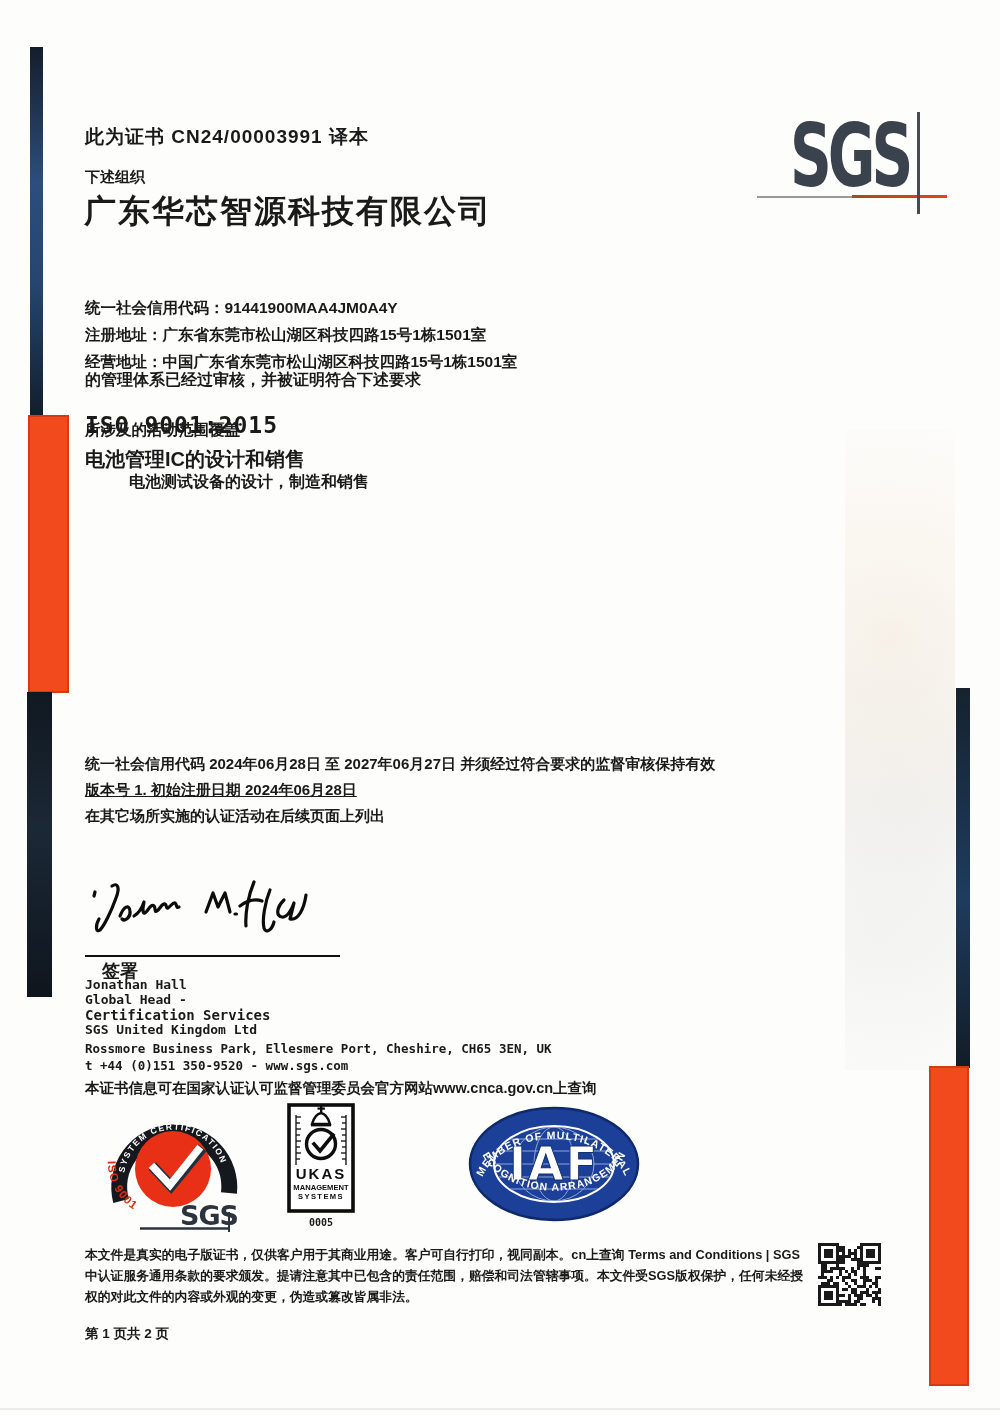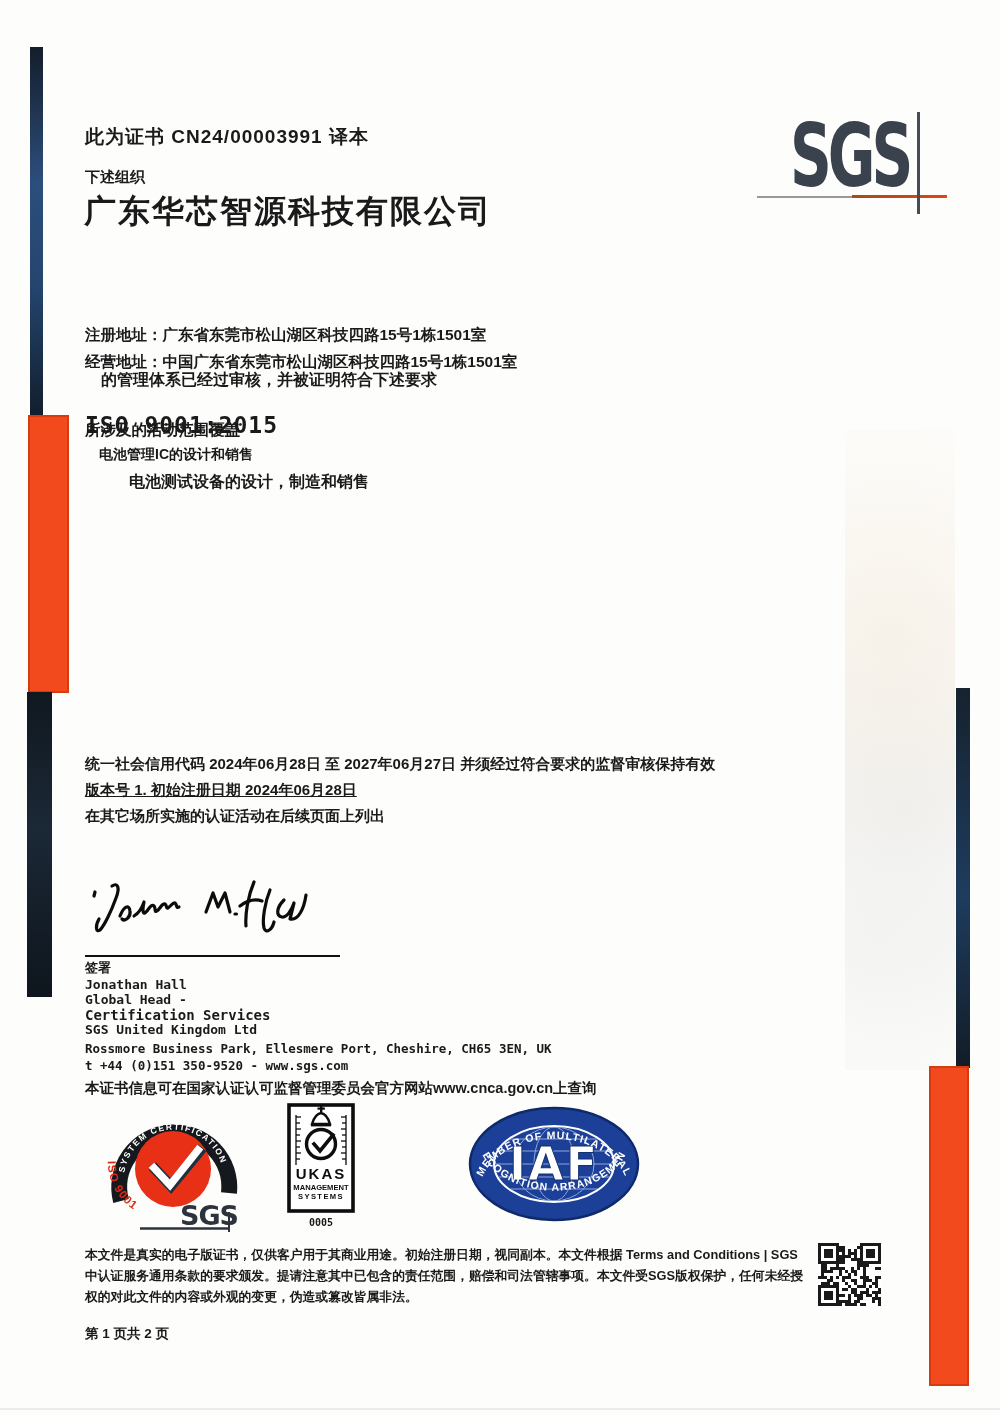--- a/index.html
+++ b/index.html
@@ -34,27 +34,28 @@
     <div style="position:absolute;left:2px;top:0;font-family:'DejaVu Sans','Liberation Sans',sans-serif;font-size:88px;font-weight:800;letter-spacing:-6px;line-height:1;color:#3a424d;transform:scaleX(.66);transform-origin:left top;">SGS</div>
     <div style="position:absolute;left:-31px;top:84px;width:122px;height:2px;background:#97999d;"></div>
     <div style="position:absolute;left:64px;top:83px;width:95px;height:3px;background:linear-gradient(90deg,#a34b1e,#e0470f);"></div>
     <div style="position:absolute;left:129px;top:0;width:3px;height:102px;background:#464c55;"></div>
   </div>
 
   <div class="abs cjk nowrap" style="left:85px;top:124px;font-size:19px;letter-spacing:1px;">此为证书 CN24/00003991 译本</div>
   <div class="abs cjk nowrap" style="left:85px;top:168px;font-size:15px;">下述组织</div>
   <div class="abs nowrap" style="left:84px;top:190px;font-size:32px;font-weight:800;letter-spacing:2px;">广东华芯智源科技有限公司</div>
 
+  <div class="abs cjk nowrap" style="left:85px;top:298px;font-size:15.5px;">统一社会信用代码：91441900MAA4JM0A4Y</div>
   <div class="abs cjk nowrap" style="left:85px;top:325px;font-size:15.5px;">注册地址：广东省东莞市松山湖区科技四路15号1栋1501室</div>
   <div class="abs cjk nowrap" style="left:85px;top:352px;font-size:15.5px;">经营地址：中国广东省东莞市松山湖区科技四路15号1栋1501室</div>
-  <div class="abs cjk nowrap" style="left:101px;top:370px;font-size:16px;text-align:right;">的管理体系已经过审核，并被证明符合下述要求</div>
+  <div class="abs cjk nowrap" style="left:85px;top:370px;font-size:16px;text-align:right;">的管理体系已经过审核，并被证明符合下述要求</div>
   <div class="abs mono nowrap" style="left:85px;top:388px;font-size:23px;font-weight:700;letter-spacing:1px;margin-top:24px;">ISO 9001:2015</div>
 
   <div class="abs cjk nowrap" style="left:85px;top:420px;font-size:15.5px;">所涉及的活动范围覆盖</div>
-  <div class="abs cjk nowrap" style="left:99px;top:446px;font-size:14px;">电池管理IC的设计和销售</div>
+  <div class="abs cjk nowrap" style="left:85px;top:446px;font-size:20px;">电池管理IC的设计和销售</div>
   <div class="abs cjk nowrap" style="left:85px;top:472px;font-size:16px;margin-left:44px;">电池测试设备的设计，制造和销售</div>
 
   <div class="abs cjk nowrap" style="left:85px;top:755px;font-size:15px;">统一社会信用代码 2024年06月28日 至 2027年06月27日 并须经过符合要求的监督审核保持有效</div>
   <div class="abs cjk nowrap" style="left:85px;top:781px;font-size:15px;text-decoration:underline;">版本号 1. 初始注册日期 2024年06月28日</div>
   <div class="abs cjk nowrap" style="left:85px;top:807px;font-size:15px;">在其它场所实施的认证活动在后续页面上列出</div>
 
   <svg class="abs" style="left:88px;top:872px;" width="220" height="78" viewBox="0 0 220 78">
     <g fill="none" stroke="#0c0c0c" stroke-width="3.2" stroke-linecap="round" stroke-linejoin="round">
       <path d="M6,24 l1,-4"></path>
       <path d="M24,14 C30,10 32,16 28,26 C23,40 16,54 12,58 C8,61 7,54 11,47"></path>
@@ -62,21 +63,21 @@
       <path d="M118,40 l7,-19 l5,14 l7,-14 l5,19"></path>
       <path d="M147,42 l1.5,0"></path>
       <path d="M166,10 c-6,14 -9,32 -8,44"></path>
       <path d="M152,34 c8,-6 16,-7 22,-5"></path>
       <path d="M182,18 c-5,12 -8,30 -6,38 c2,6 8,2 10,-6"></path>
       <path d="M196,28 c-8,8 -8,16 -2,17 c5,1 10,-8 12,-14 l-4,16 c8,2 14,-10 16,-24"></path>
     </g>
   </svg>
 
   <div class="abs" style="left:85px;top:955px;width:255px;height:2px;background:#111;"></div>
-  <div class="abs cjk nowrap" style="left:85px;top:959px;font-size:13px;">签署</div>
+  <div class="abs cjk nowrap" style="left:102px;top:959px;font-size:18px;">签署</div>
   <div class="abs mono nowrap" style="left:85px;top:977px;font-size:13px;font-weight:700;">Jonathan Hall</div>
   <div class="abs mono nowrap" style="left:85px;top:992px;font-size:13px;font-weight:700;">Global Head -</div>
   <div class="abs mono nowrap" style="left:85px;top:1007px;font-size:14px;font-weight:700;">Certification Services</div>
   <div class="abs mono nowrap" style="left:85px;top:1022px;font-size:13px;font-weight:700;">SGS United Kingdom Ltd</div>
   <div class="abs mono nowrap" style="left:85px;top:1041px;font-size:12.5px;font-weight:700;">Rossmore Business Park, Ellesmere Port, Cheshire, CH65 3EN, UK</div>
   <div class="abs mono nowrap" style="left:85px;top:1058px;font-size:12.5px;font-weight:700;">t +44 (0)151 350-9520 - www.sgs.com</div>
 
   <div class="abs cjk nowrap" style="left:85px;top:1079px;font-size:14.5px;font-weight:700;">本证书信息可在国家认证认可监督管理委员会官方网站www.cnca.gov.cn上查询</div>
 
   <svg class="abs" style="left:82px;top:1100px;" width="172" height="132" viewBox="0 0 172 132">
@@ -158,21 +159,21 @@
     </g>
     <text x="86" y="74" text-anchor="middle" font-size="46" font-weight="800" fill="#ffffff" stroke="#12316f" stroke-width="1" letter-spacing="2" font-family="'DejaVu Sans','Liberation Sans',sans-serif">IAF</text>
     <text font-size="10.5" font-weight="700" fill="#ffffff" letter-spacing="1.1" font-family="'Liberation Sans',sans-serif">
       <textPath href="#iafTop" startOffset="50%" text-anchor="middle">MEMBER OF MULTILATERAL</textPath>
     </text>
     <text font-size="10.5" font-weight="700" fill="#ffffff" letter-spacing="1.1" font-family="'Liberation Sans',sans-serif">
       <textPath href="#iafBottom" startOffset="50%" text-anchor="middle">RECOGNITION ARRANGEMENT</textPath>
     </text>
   </svg>
 
-  <div class="abs cjk nowrap" style="left:85px;top:1247px;font-size:12.8px;">本文件是真实的电子版证书，仅供客户用于其商业用途。初始注册日期，视同副本。本文件根据 Terms and Conditions | SGS</div>
+  <div class="abs cjk nowrap" style="left:85px;top:1247px;font-size:12.8px;">本文件是真实的电子版证书，仅供客户用于其商业用途。客户可自行打印，视同副本。cn上查询 Terms and Conditions | SGS</div>
   <div class="abs cjk nowrap" style="left:85px;top:1268px;font-size:12.8px;">中认证服务通用条款的要求颁发。提请注意其中已包含的责任范围，赔偿和司法管辖事项。本文件受SGS版权保护，任何未经授</div>
   <div class="abs cjk nowrap" style="left:85px;top:1289px;font-size:12.8px;">权的对此文件的内容或外观的变更，伪造或篡改皆属非法。</div>
   <div class="abs cjk nowrap" style="left:85px;top:1325px;font-size:13.5px;">第 1 页共 2 页</div>
 
   <svg id="qr-svg" class="abs" style="left:818px;top:1243px;" width="63" height="63" viewBox="0 0 63 63">
     <rect x="0" y="0" width="63" height="63" fill="#ffffff"></rect>
     <path fill="#1a1a1a" d="M0,0h3v3h-3zM3,0h3v3h-3zM6,0h3v3h-3zM9,0h3v3h-3zM12,0h3v3h-3zM15,0h3v3h-3zM18,0h3v3h-3zM42,0h3v3h-3zM45,0h3v3h-3zM48,0h3v3h-3zM51,0h3v3h-3zM54,0h3v3h-3zM57,0h3v3h-3zM60,0h3v3h-3zM0,3h3v3h-3zM18,3h3v3h-3zM21,3h3v3h-3zM24,3h3v3h-3zM39,3h3v3h-3zM42,3h3v3h-3zM60,3h3v3h-3zM0,6h3v3h-3zM6,6h3v3h-3zM9,6h3v3h-3zM12,6h3v3h-3zM18,6h3v3h-3zM21,6h3v3h-3zM24,6h3v3h-3zM30,6h3v3h-3zM36,6h3v3h-3zM42,6h3v3h-3zM48,6h3v3h-3zM51,6h3v3h-3zM54,6h3v3h-3zM60,6h3v3h-3zM0,9h3v3h-3zM6,9h3v3h-3zM9,9h3v3h-3zM12,9h3v3h-3zM18,9h3v3h-3zM24,9h3v3h-3zM30,9h3v3h-3zM33,9h3v3h-3zM36,9h3v3h-3zM42,9h3v3h-3zM48,9h3v3h-3zM51,9h3v3h-3zM54,9h3v3h-3zM60,9h3v3h-3zM0,12h3v3h-3zM6,12h3v3h-3zM9,12h3v3h-3zM12,12h3v3h-3zM18,12h3v3h-3zM21,12h3v3h-3zM24,12h3v3h-3zM27,12h3v3h-3zM30,12h3v3h-3zM36,12h3v3h-3zM42,12h3v3h-3zM48,12h3v3h-3zM51,12h3v3h-3zM54,12h3v3h-3zM60,12h3v3h-3zM0,15h3v3h-3zM18,15h3v3h-3zM21,15h3v3h-3zM24,15h3v3h-3zM33,15h3v3h-3zM36,15h3v3h-3zM39,15h3v3h-3zM42,15h3v3h-3zM60,15h3v3h-3zM0,18h3v3h-3zM3,18h3v3h-3zM6,18h3v3h-3zM9,18h3v3h-3zM12,18h3v3h-3zM15,18h3v3h-3zM18,18h3v3h-3zM21,18h3v3h-3zM24,18h3v3h-3zM39,18h3v3h-3zM42,18h3v3h-3zM45,18h3v3h-3zM48,18h3v3h-3zM51,18h3v3h-3zM54,18h3v3h-3zM57,18h3v3h-3zM60,18h3v3h-3zM3,21h3v3h-3zM6,21h3v3h-3zM18,21h3v3h-3zM39,21h3v3h-3zM42,21h3v3h-3zM45,21h3v3h-3zM48,21h3v3h-3zM3,24h3v3h-3zM6,24h3v3h-3zM12,24h3v3h-3zM15,24h3v3h-3zM18,24h3v3h-3zM21,24h3v3h-3zM24,24h3v3h-3zM33,24h3v3h-3zM39,24h3v3h-3zM45,24h3v3h-3zM57,24h3v3h-3zM60,24h3v3h-3zM3,27h3v3h-3zM6,27h3v3h-3zM9,27h3v3h-3zM12,27h3v3h-3zM21,27h3v3h-3zM27,27h3v3h-3zM33,27h3v3h-3zM36,27h3v3h-3zM45,27h3v3h-3zM3,30h3v3h-3zM21,30h3v3h-3zM30,30h3v3h-3zM36,30h3v3h-3zM45,30h3v3h-3zM0,33h3v3h-3zM3,33h3v3h-3zM6,33h3v3h-3zM12,33h3v3h-3zM18,33h3v3h-3zM24,33h3v3h-3zM27,33h3v3h-3zM30,33h3v3h-3zM42,33h3v3h-3zM45,33h3v3h-3zM48,33h3v3h-3zM57,33h3v3h-3zM60,33h3v3h-3zM9,36h3v3h-3zM12,36h3v3h-3zM24,36h3v3h-3zM33,36h3v3h-3zM36,36h3v3h-3zM45,36h3v3h-3zM48,36h3v3h-3zM51,36h3v3h-3zM57,36h3v3h-3zM3,39h3v3h-3zM6,39h3v3h-3zM9,39h3v3h-3zM15,39h3v3h-3zM18,39h3v3h-3zM27,39h3v3h-3zM36,39h3v3h-3zM45,39h3v3h-3zM54,39h3v3h-3zM57,39h3v3h-3zM0,42h3v3h-3zM3,42h3v3h-3zM6,42h3v3h-3zM9,42h3v3h-3zM12,42h3v3h-3zM15,42h3v3h-3zM18,42h3v3h-3zM30,42h3v3h-3zM39,42h3v3h-3zM42,42h3v3h-3zM45,42h3v3h-3zM51,42h3v3h-3zM57,42h3v3h-3zM0,45h3v3h-3zM18,45h3v3h-3zM24,45h3v3h-3zM27,45h3v3h-3zM33,45h3v3h-3zM36,45h3v3h-3zM48,45h3v3h-3zM60,45h3v3h-3zM0,48h3v3h-3zM6,48h3v3h-3zM9,48h3v3h-3zM12,48h3v3h-3zM18,48h3v3h-3zM33,48h3v3h-3zM36,48h3v3h-3zM42,48h3v3h-3zM45,48h3v3h-3zM48,48h3v3h-3zM54,48h3v3h-3zM57,48h3v3h-3zM60,48h3v3h-3zM0,51h3v3h-3zM6,51h3v3h-3zM9,51h3v3h-3zM12,51h3v3h-3zM18,51h3v3h-3zM21,51h3v3h-3zM24,51h3v3h-3zM30,51h3v3h-3zM36,51h3v3h-3zM39,51h3v3h-3zM42,51h3v3h-3zM48,51h3v3h-3zM51,51h3v3h-3zM57,51h3v3h-3zM0,54h3v3h-3zM6,54h3v3h-3zM9,54h3v3h-3zM12,54h3v3h-3zM18,54h3v3h-3zM30,54h3v3h-3zM39,54h3v3h-3zM42,54h3v3h-3zM54,54h3v3h-3zM57,54h3v3h-3zM60,54h3v3h-3zM0,57h3v3h-3zM18,57h3v3h-3zM21,57h3v3h-3zM24,57h3v3h-3zM27,57h3v3h-3zM30,57h3v3h-3zM36,57h3v3h-3zM39,57h3v3h-3zM54,57h3v3h-3zM60,57h3v3h-3zM0,60h3v3h-3zM3,60h3v3h-3zM6,60h3v3h-3zM9,60h3v3h-3zM12,60h3v3h-3zM15,60h3v3h-3zM18,60h3v3h-3zM21,60h3v3h-3zM27,60h3v3h-3zM30,60h3v3h-3zM33,60h3v3h-3zM36,60h3v3h-3zM42,60h3v3h-3zM45,60h3v3h-3zM60,60h3v3h-3z"></path>
   </svg>
 
 </div>

